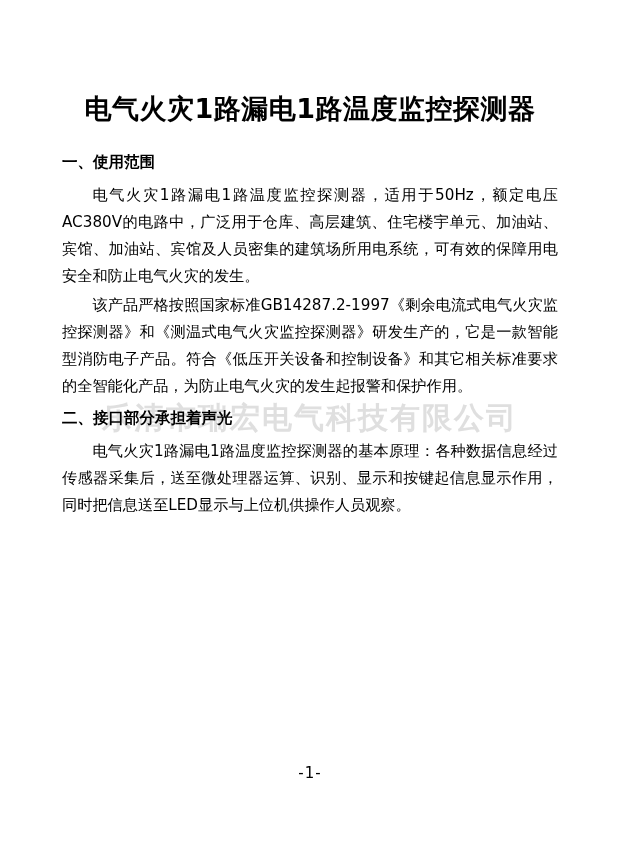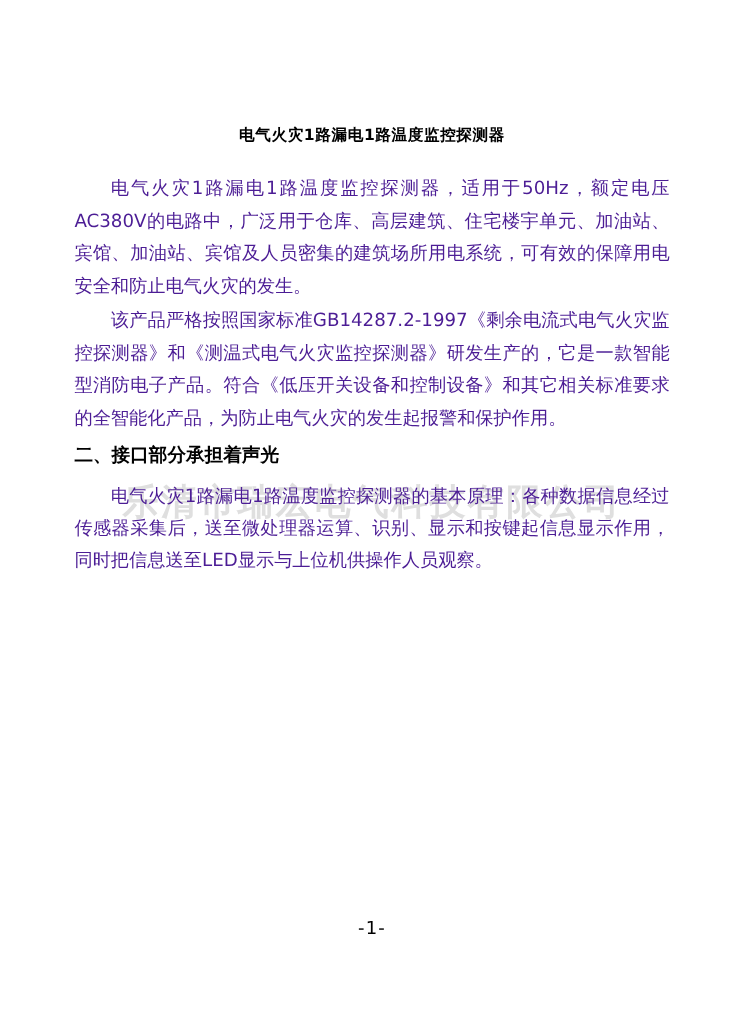--- a/index.html
+++ b/index.html
@@ -17,39 +17,39 @@
   }
   .page {
     position: relative;
     width: 620px;
     height: 850px;
     box-sizing: border-box;
     padding: 70px 62px 0 62px;
   }
   .doc-title {
     text-align: center;
-    font-size: 13px;
+    font-size: 27px;
     font-weight: bold;
     letter-spacing: 0.5px;
-    margin: 34px 0 22px 0;
+    margin: 21px 0 22px 0;
     color: #000;
   }
   .section-heading {
     font-size: 15.5px;
     margin: 4px 0 6px 0;
     line-height: 1.75;
     color: #000;
   }
   p.body-text {
     font-size: 15.2px;
     line-height: 1.78;
     margin: 0 0 2px 0;
     text-align: justify;
     text-justify: inter-ideograph;
-    color: #4c1d95;
+    color: #000000;
   }
   p.indent-1 { text-indent: 2em; }
   p.indent-2 { text-indent: 2.6em; }
   .page-number {
     position: absolute;
     left: 0;
     right: 0;
     bottom: 68px;
     text-align: center;
     font-size: 15px;
@@ -78,20 +78,21 @@
 <body>
 
 <div class="page">
 
   <div class="watermark">乐清市瑞宏电气科技有限公司</div>
 
   <div class="content">
 
     <h1 class="doc-title">电气火灾1路漏电1路温度监控探测器</h1>
 
+    <h2 class="section-heading">一、使用范围</h2>
 
     <p class="body-text indent-1">电气火灾1路漏电1路温度监控探测器，适用于50Hz，额定电压AC380V的电路中，广泛用于仓库、高层建筑、住宅楼宇单元、加油站、宾馆、加油站、宾馆及人员密集的建筑场所用电系统，可有效的保障用电安全和防止电气火灾的发生。</p>
 
     <p class="body-text indent-1">该产品严格按照国家标准GB14287.2-1997《剩余电流式电气火灾监控探测器》和《测温式电气火灾监控探测器》研发生产的，它是一款智能型消防电子产品。符合《低压开关设备和控制设备》和其它相关标准要求的全智能化产品，为防止电气火灾的发生起报警和保护作用。</p>
 
     <h2 class="section-heading">二、接口部分承担着声光</h2>
 
 
     <p class="body-text indent-1">电气火灾1路漏电1路温度监控探测器的基本原理：各种数据信息经过传感器采集后，送至微处理器运算、识别、显示和按键起信息显示作用，同时把信息送至LED显示与上位机供操作人员观察。</p>
 

